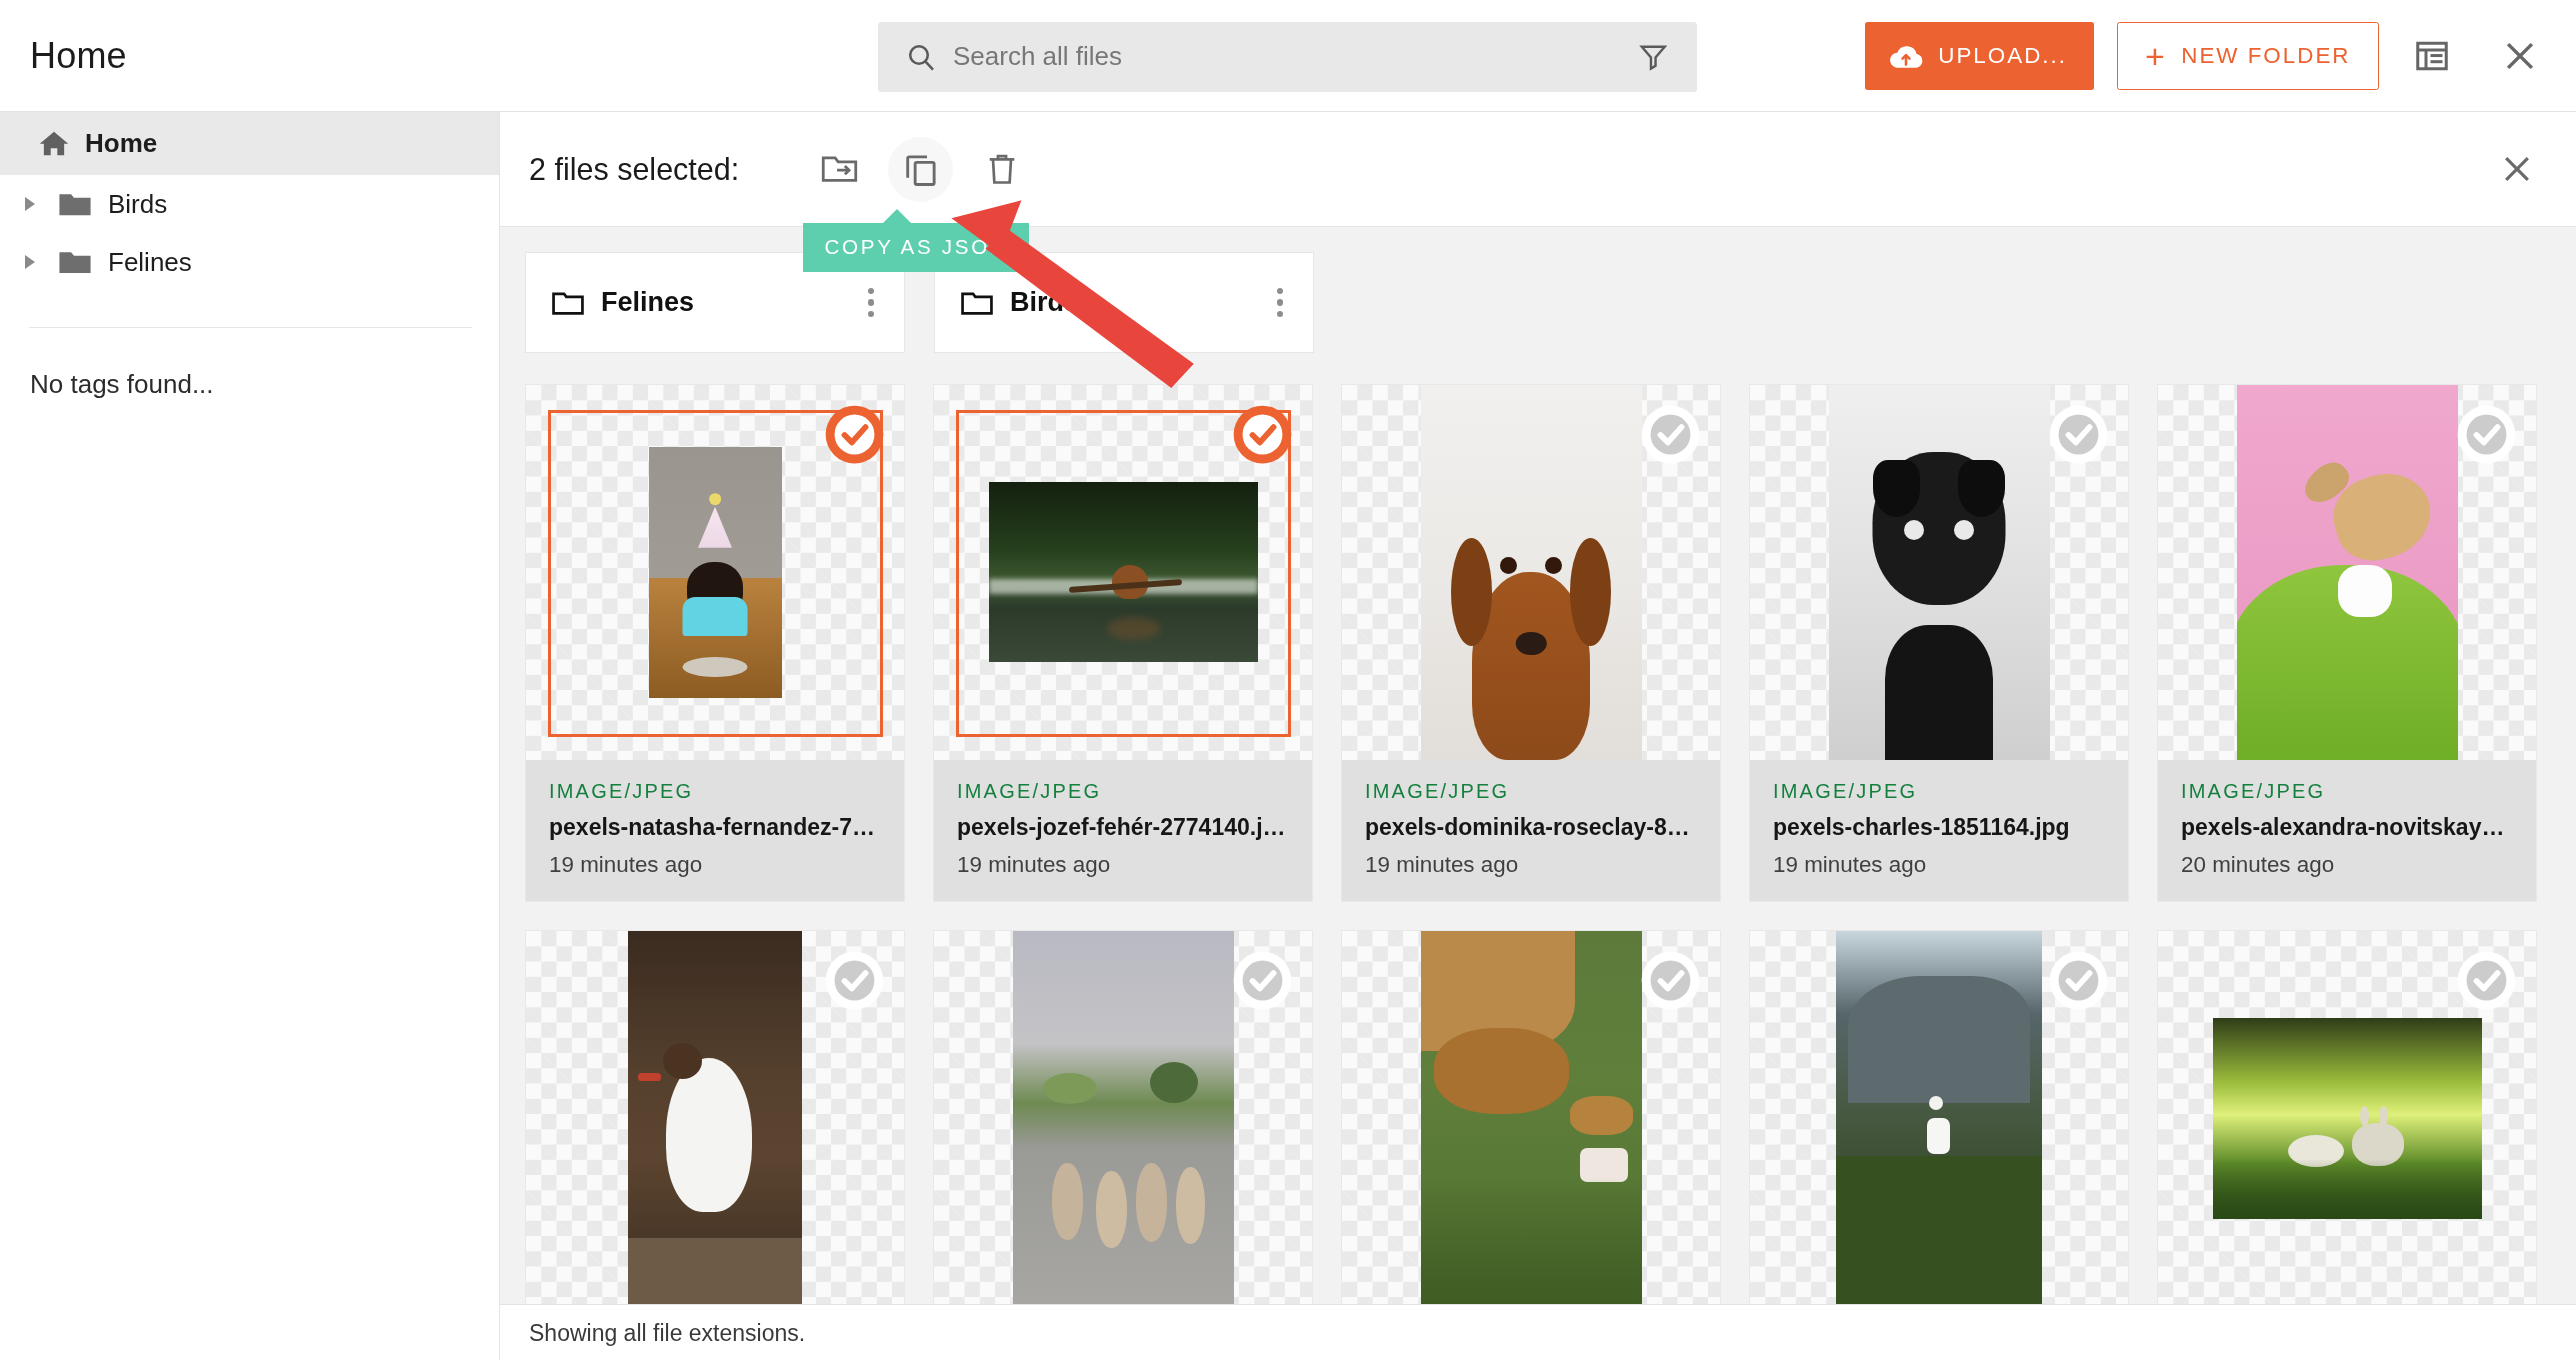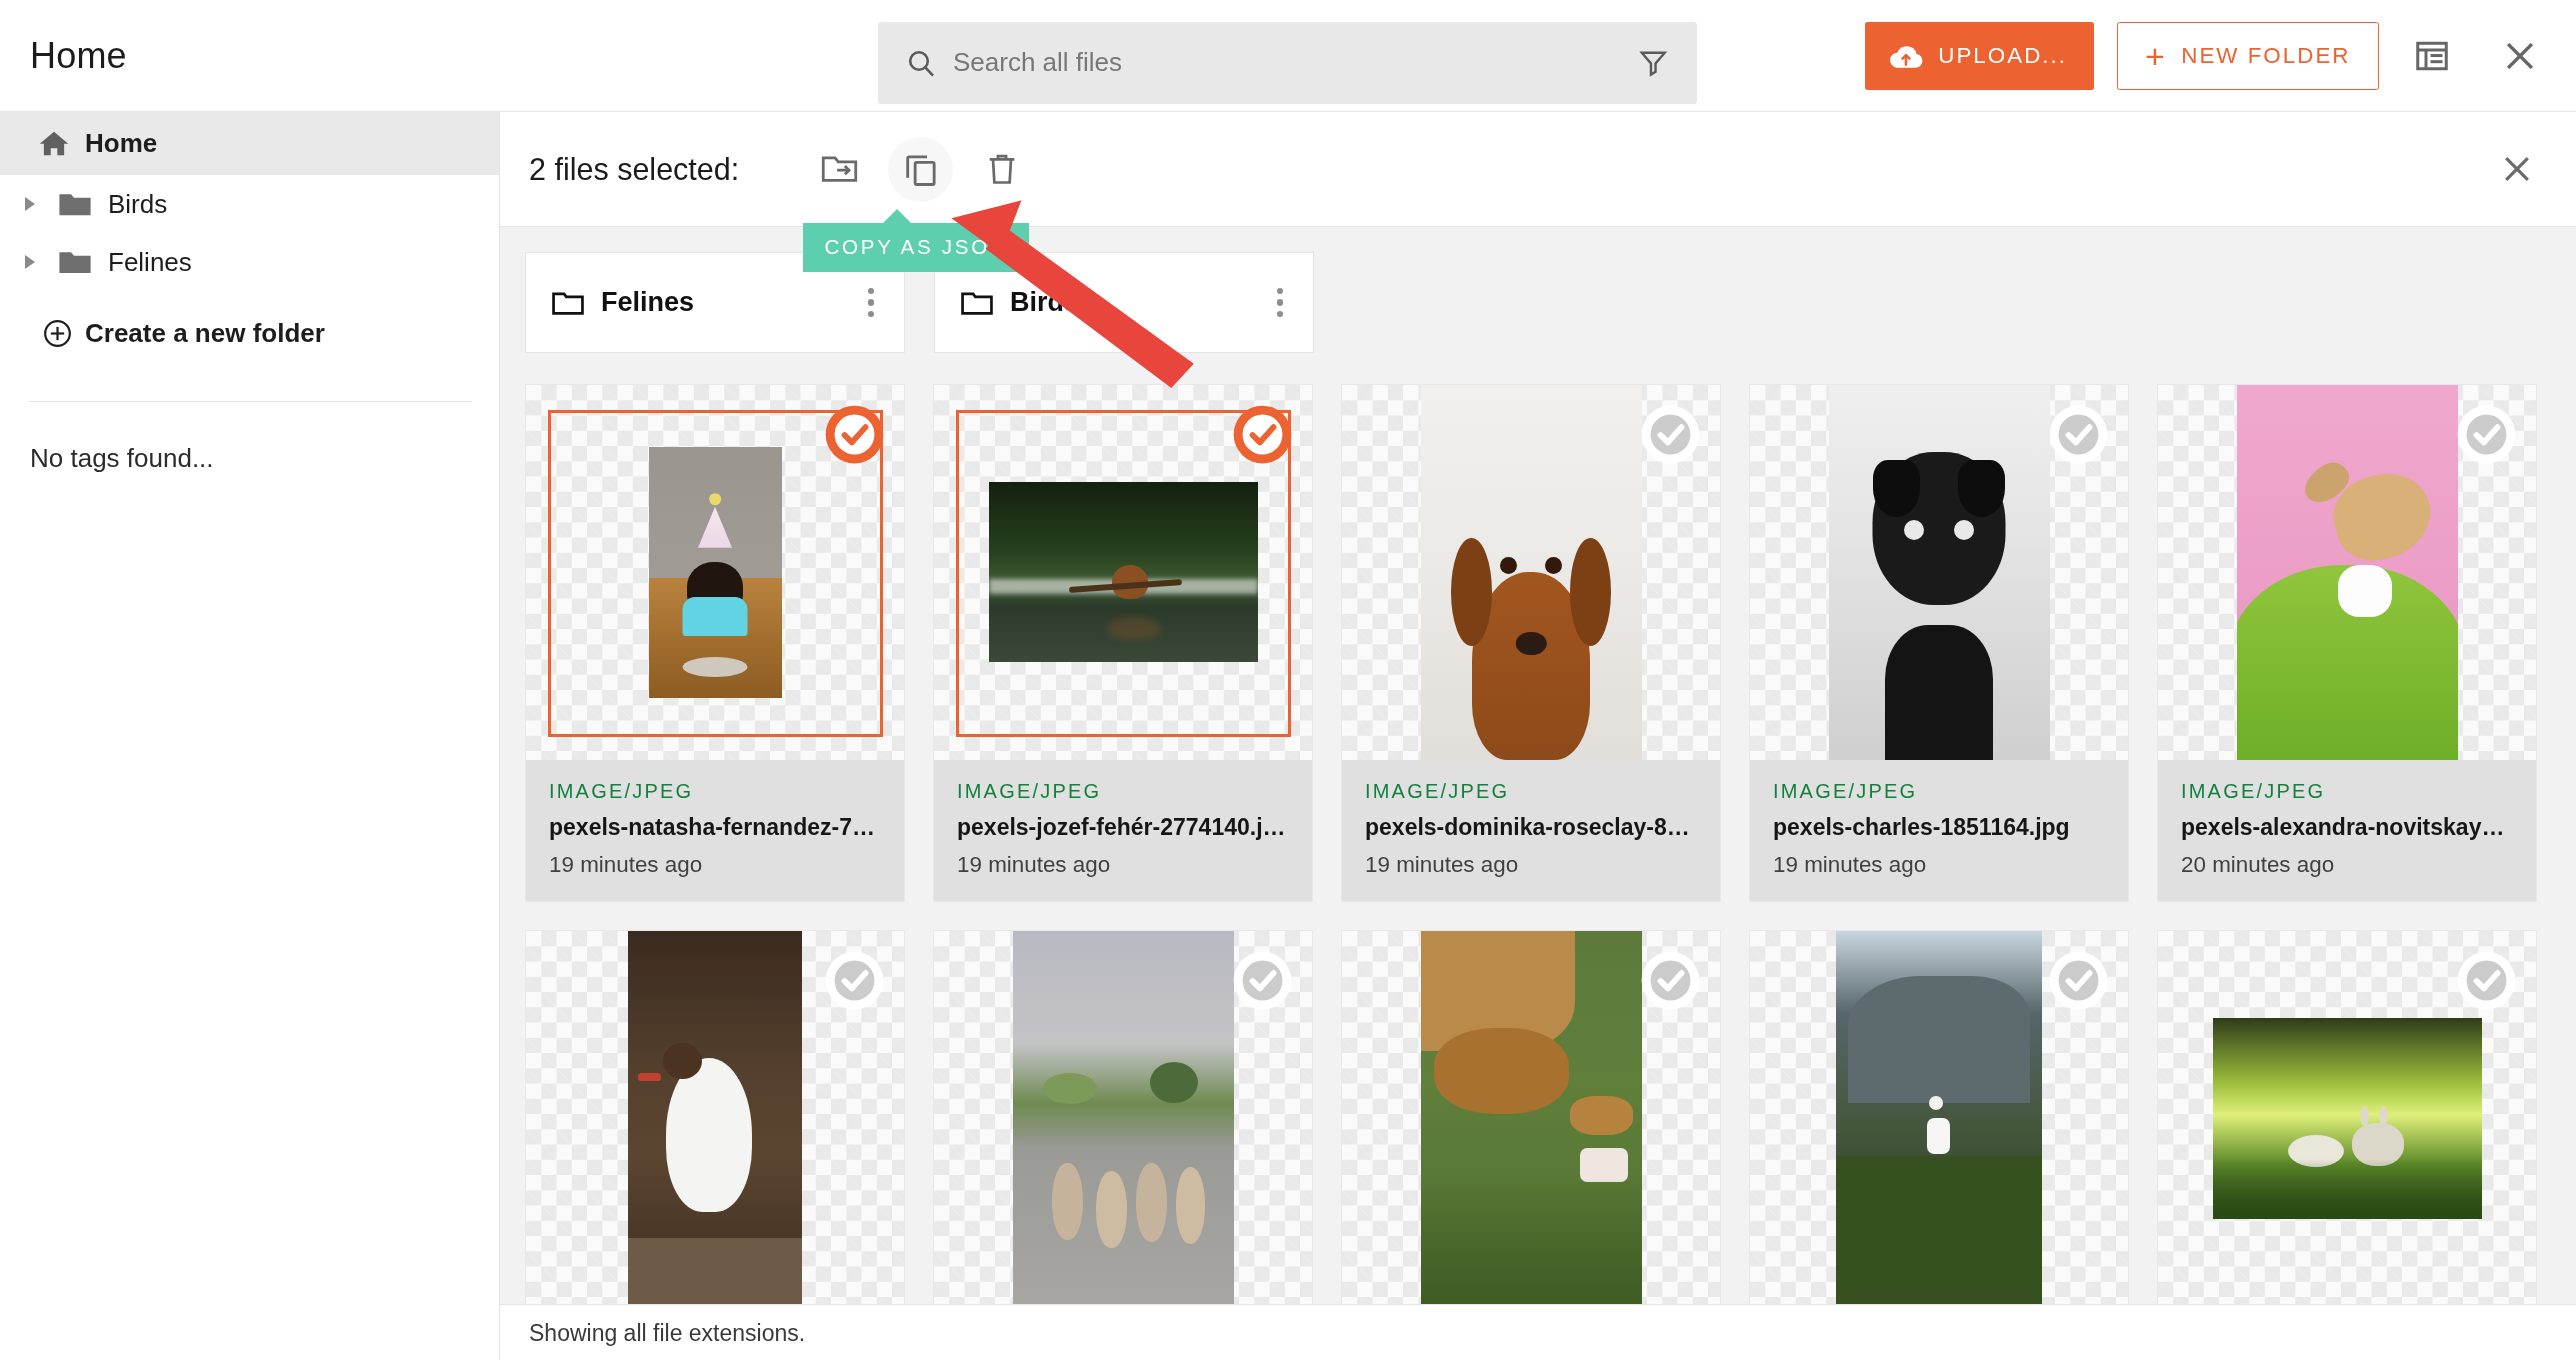--- a/index.html
+++ b/index.html
@@ -18,21 +18,21 @@
     background: #fff;
     border-bottom: 0.9px solid #e4e4e4;
     position: relative;
   }
   .page-title {
     font-size: 36px; color: #1c1c1c; font-weight: 400;
     margin-left: 30px; letter-spacing: 0.2px;
   }
   .search-wrap {
     position: absolute; left: 878px; top: 21.5px;
-    width: 819px; height: 82px;
+    width: 819px; height: 70px;
     background: #e8e8e8; border-radius: 3.6px;
     display: flex; align-items: center;
   }
   .search-icon { margin-left: 27px; width: 32px; height: 32px; flex: 0 0 32px; color: #5a5a5a; }
   .search-input {
     flex: 1; border: 0; background: transparent; outline: none;
     font-family: "Liberation Sans", sans-serif;
     font-size: 26px; color: #555; margin-left: 16px;
   }
   .search-input::placeholder { color: #777; }
@@ -261,30 +261,20 @@
       <div class="side-folder">
         <span class="caret"></span>
         <span class="fold-icon">
           <svg viewBox="0 0 24 19" width="34" height="27" fill="currentColor">
             <path d="M1 2.2h8.2l2.1 2.6H23V17H1z"></path>
           </svg>
         </span>
         <span class="flabel">Felines</span>
       </div>
 
-      <div class="side-create">
-        <span class="pluscircle">
-          <svg viewBox="0 0 24 24" width="29" height="29" fill="none" stroke="currentColor" stroke-width="1.8">
-            <circle cx="12" cy="12" r="10.2"></circle>
-              <line x1="12" y1="6.5" x2="12" y2="17.5"></line>
-            <line x1="6.5" y1="12" x2="17.5" y2="12"></line>
-          </svg>
-        </span>
-        <span>Create a new folder</span>
-      </div>
 
       <div class="side-divider"></div>
       <div class="side-notags">No tags found...</div>
     </div>
 
     <div class="main">
 
       <div class="selbar">
         <div class="selbar-label">2 files selected:</div>
         <div class="selbar-actions">

